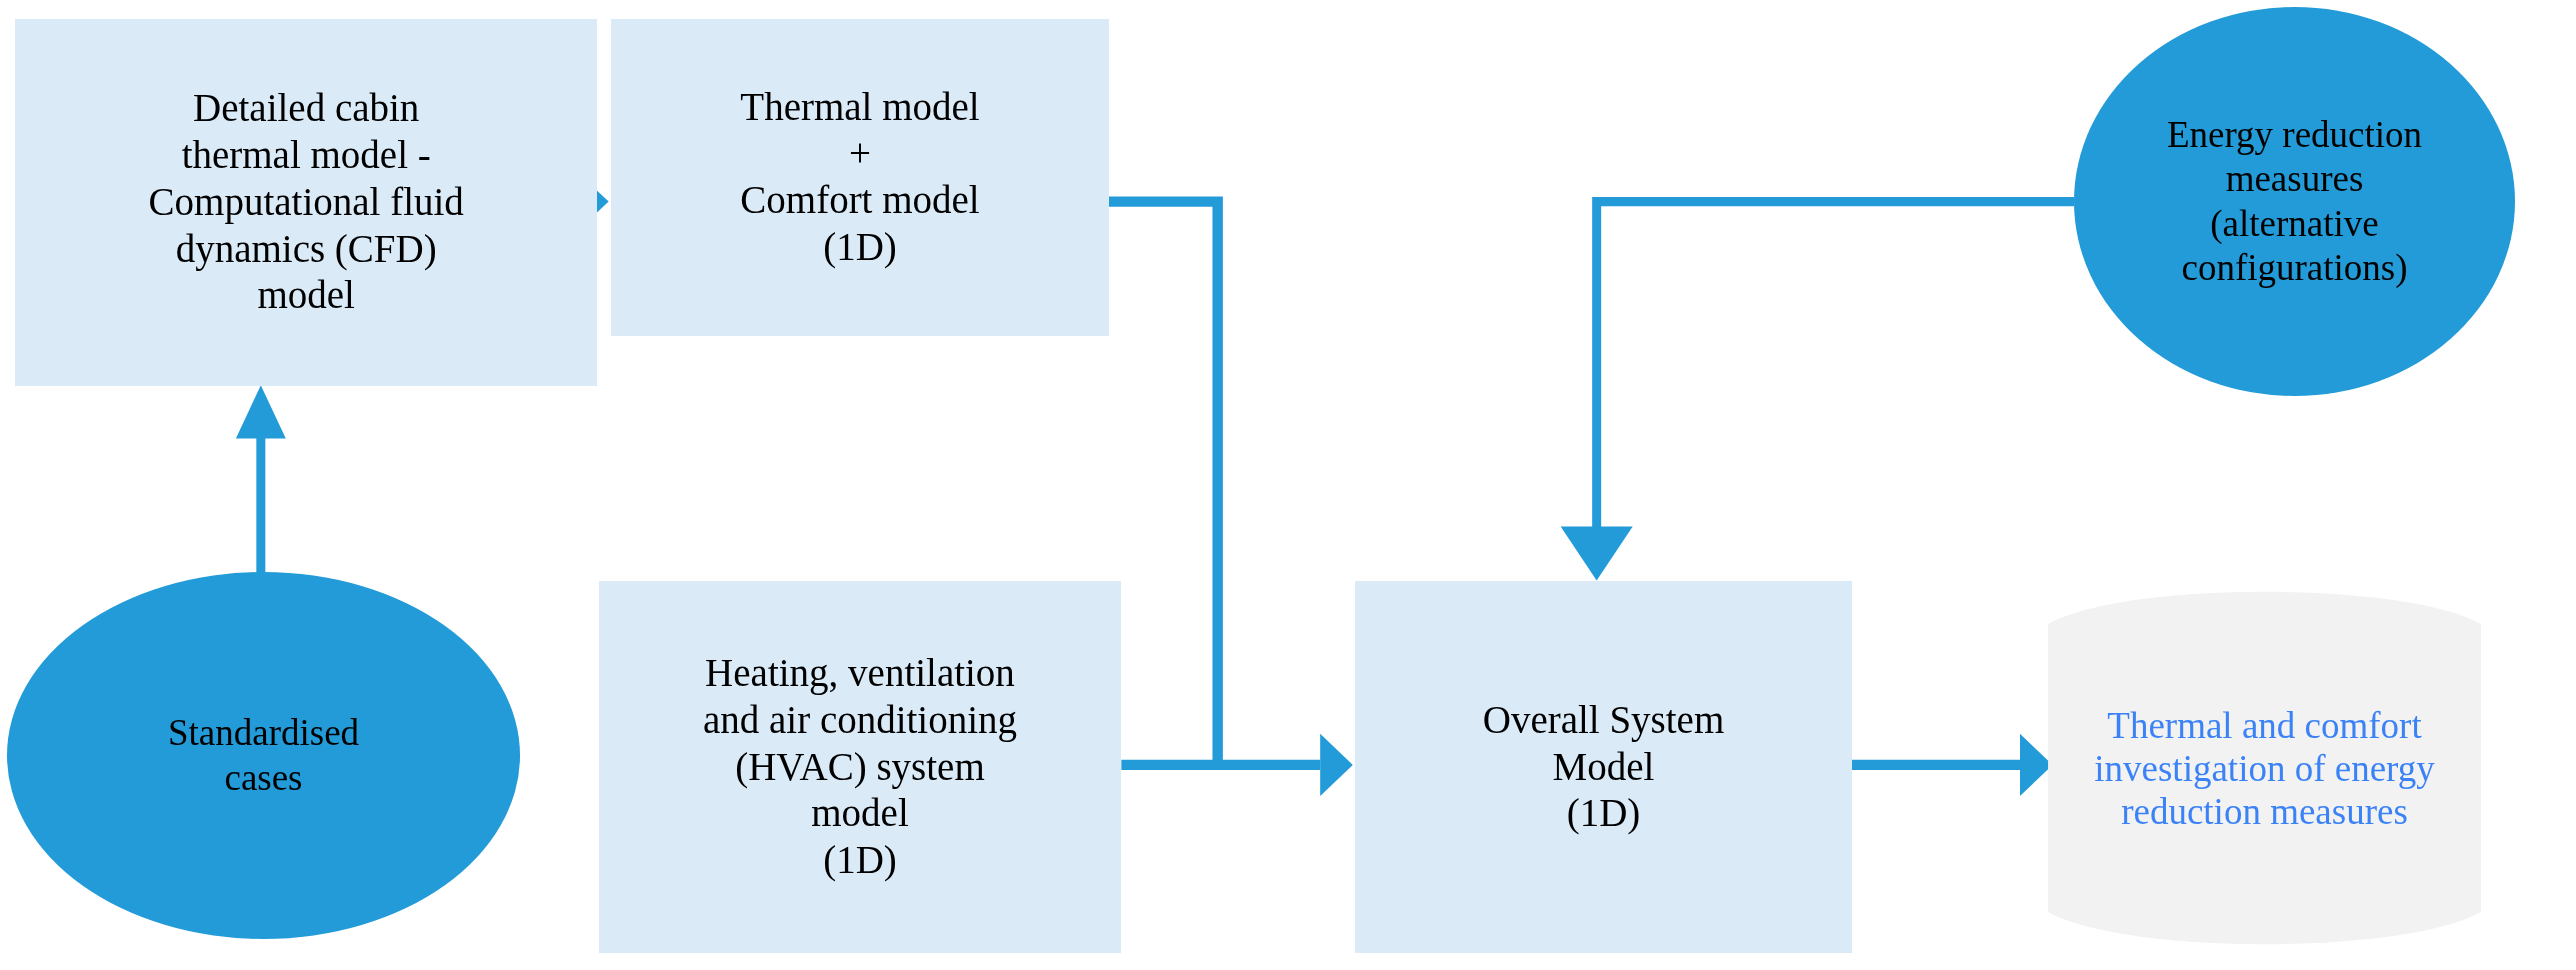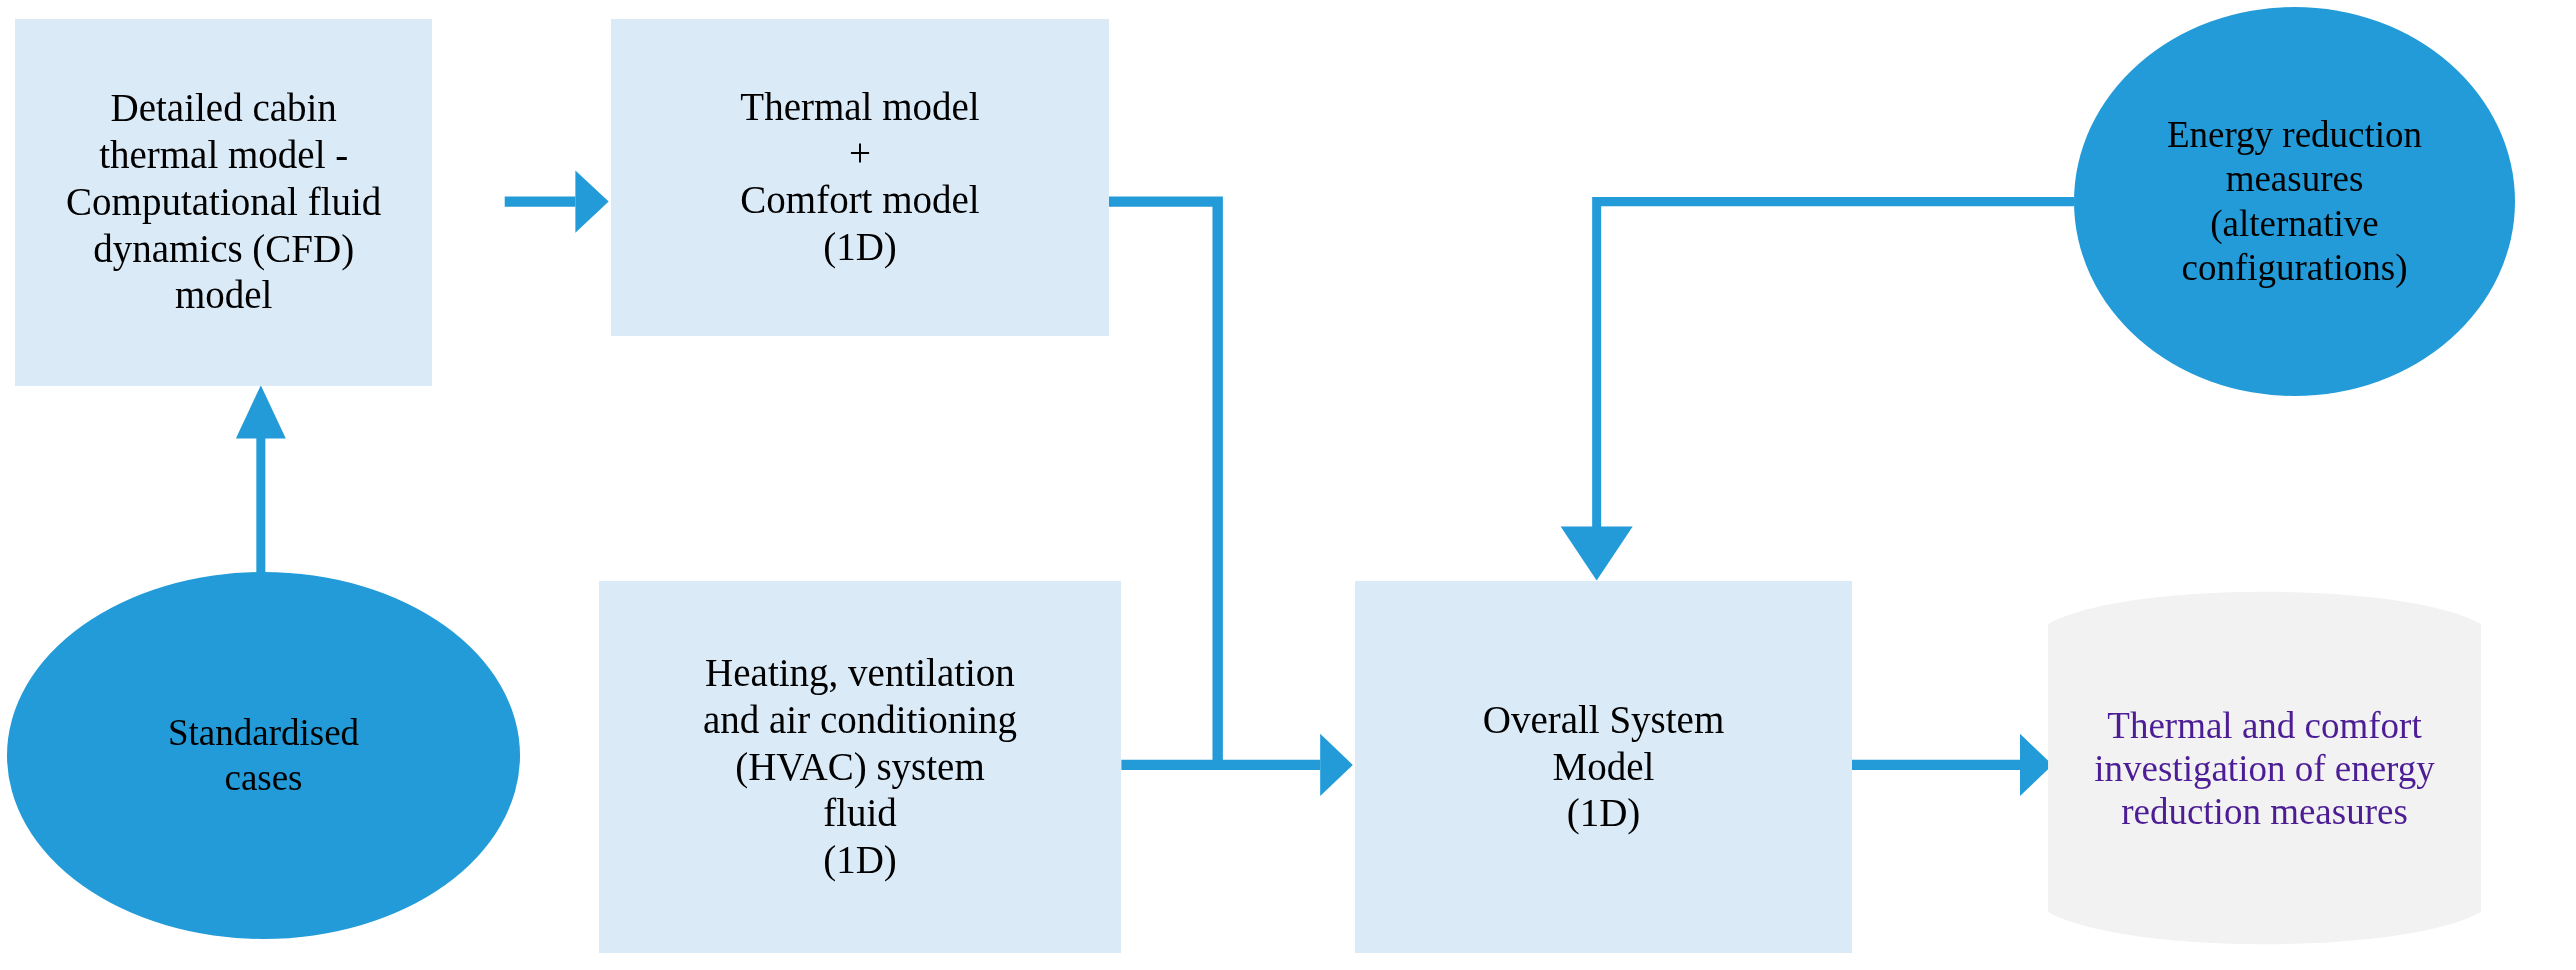--- a/index.html
+++ b/index.html
@@ -52,21 +52,21 @@
   .cyl-wrap { position:absolute; }
   .cyl-wrap svg { position:absolute; left:0; top:0; }
   .cyl-text {
     position: absolute;
     left: 0; top: 0;
     width: 100%; height: 100%;
     display: flex;
     align-items: center;
     justify-content: center;
     text-align: center;
-    color: #4c1d95;
+    color: #3b82f6;
   }
 </style>
 </head>
 <body>
 
 <div id="canvas">
 
   <svg class="edges" viewBox="0 0 3717 1400" xmlns="http://www.w3.org/2000/svg">
 
     <g>
@@ -92,21 +92,21 @@
       <polyline points="2993,291 2304,291 2304,790" fill="none" stroke="#229bd8" stroke-width="13"></polyline>
       <polygon points="2304,838 2252,760 2356,760" fill="#229bd8"></polygon>
     </g>
 
     <g>
       <line x1="2653" y1="1104" x2="2915" y2="1104" stroke="#229bd8" stroke-width="15"></line>
       <polygon points="2962,1104 2915,1059 2915,1149" fill="#229bd8"></polygon>
     </g>
   </svg>
 
-  <div class="node rect" style="left:15.2px; top:18.7px; width:417px; height:367px; font-size:39px;">
+  <div class="node rect" style="left:15.2px; top:18.7px; width:582px; height:367px; font-size:39px;">
     <span class="label">Detailed cabin
 thermal model -
 Computational fluid
 dynamics (CFD)
 model</span>
   </div>
 
   <div class="node rect" style="left:611px; top:18.7px; width:498px; height:317px; font-size:39px;">
     <span class="label">Thermal model
 +
@@ -123,21 +123,21 @@
     <span class="label">Energy reduction
 measures
 (alternative
 configurations)</span>
   </div>
 
   <div class="node rect" style="left:599px; top:581px; width:522px; height:372px; font-size:39px;">
     <span class="label">Heating, ventilation
 and air conditioning
 (HVAC) system
-fluid
+model
 (1D)</span>
   </div>
 
   <div class="node rect" style="left:1355px; top:581px; width:497px; height:372px; font-size:39px;">
     <span class="label">Overall System
 Model
 (1D)</span>
   </div>
 
   <div class="cyl-wrap" style="left:2048px; top:581px; width:433px; height:374px;">

